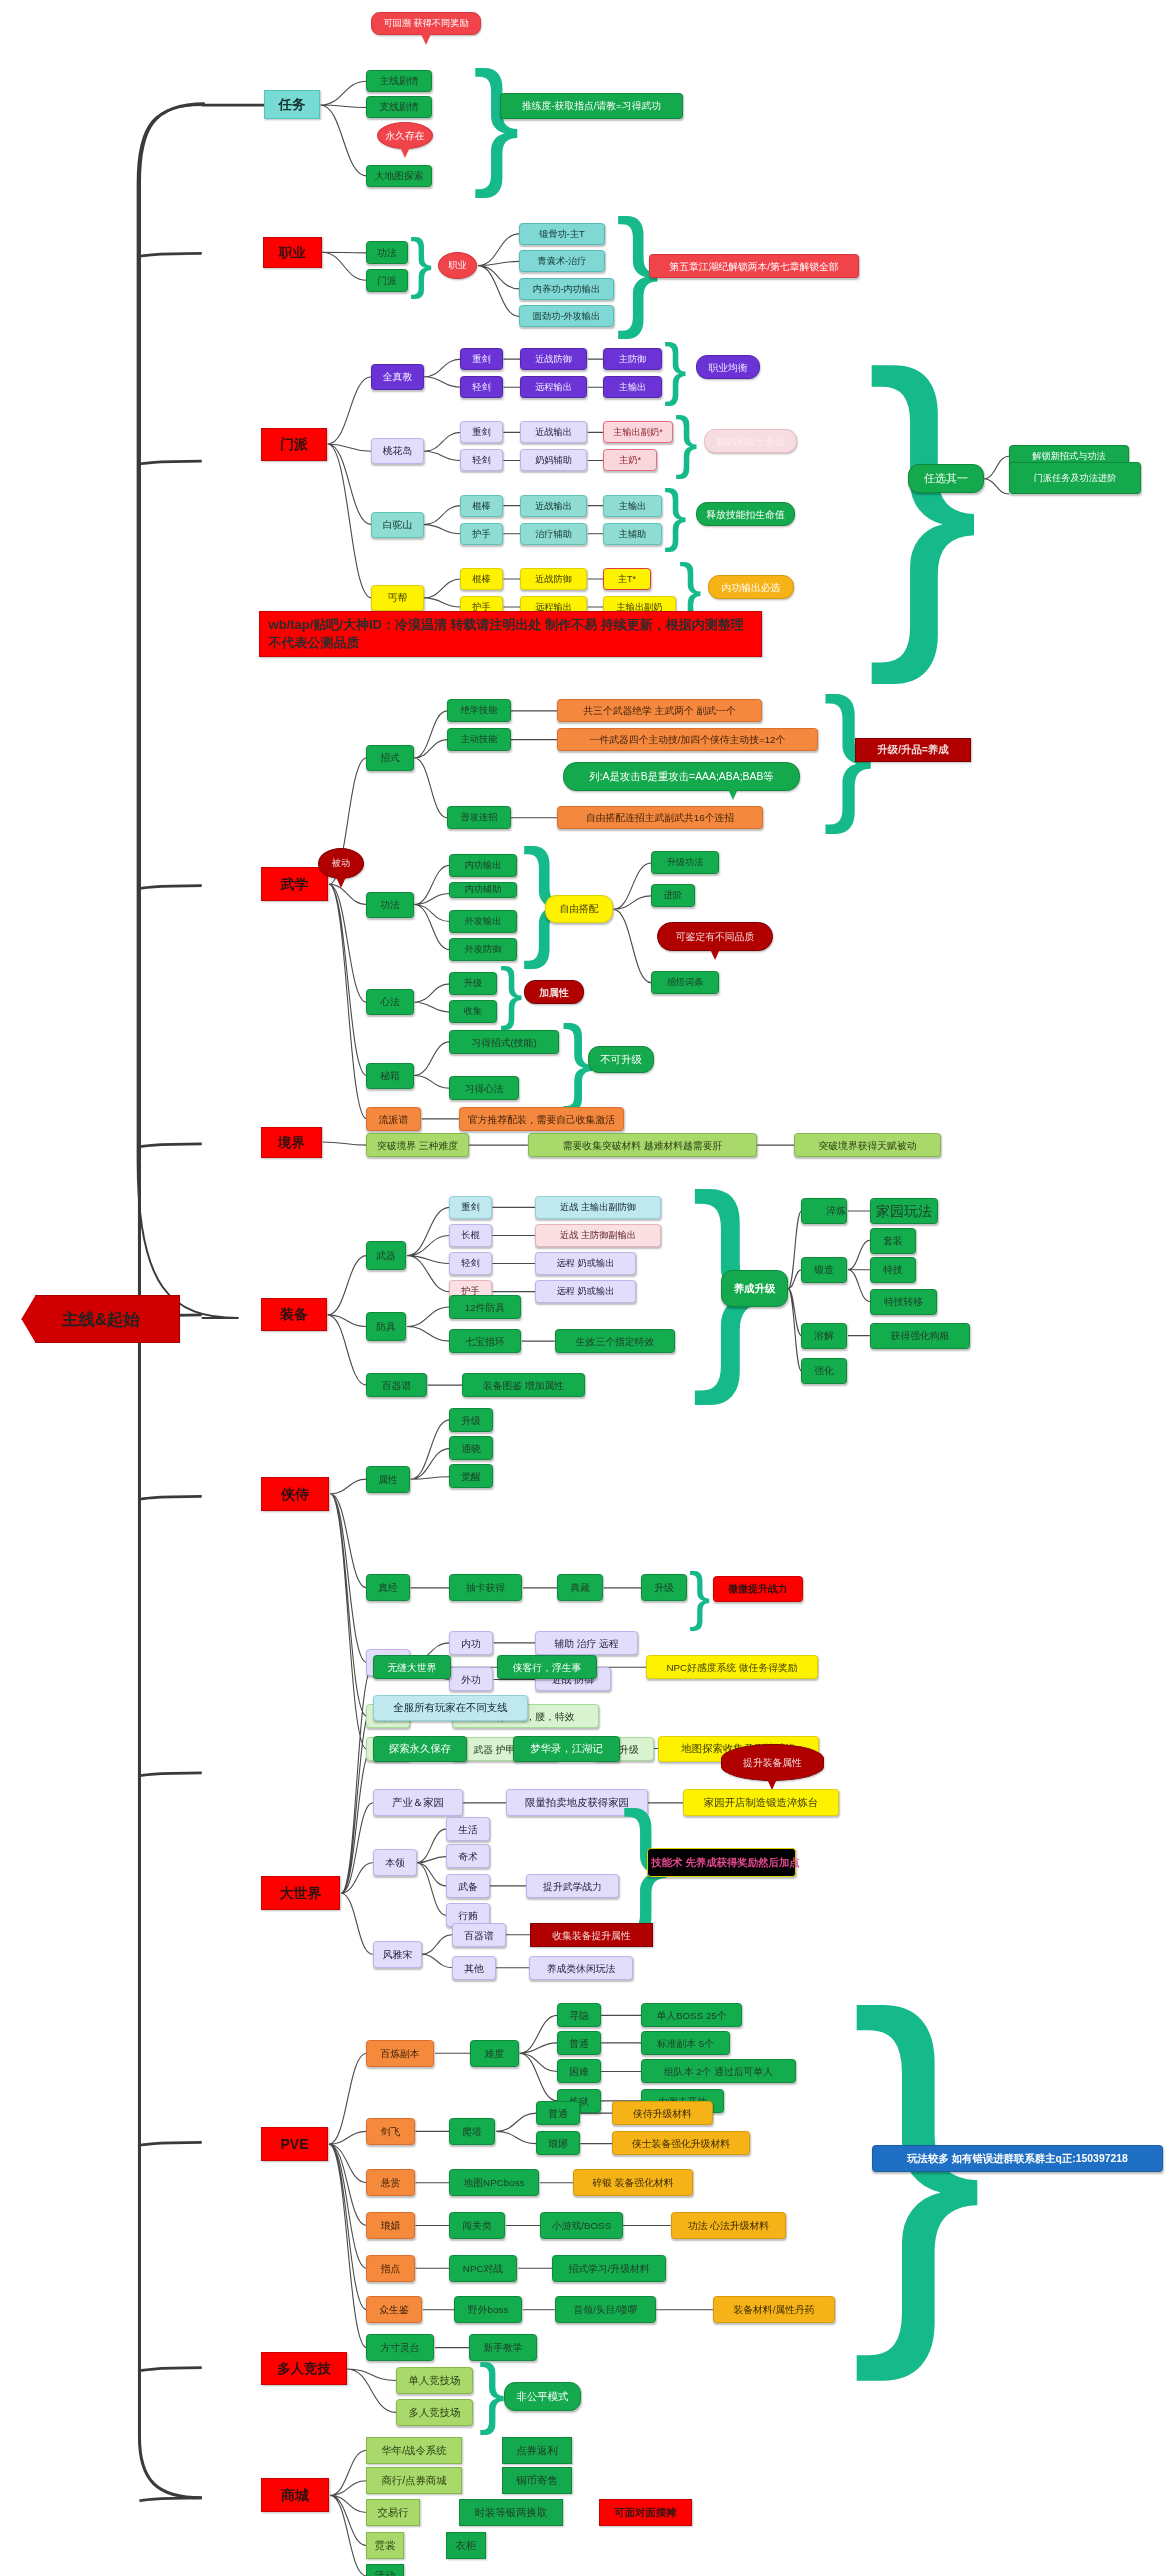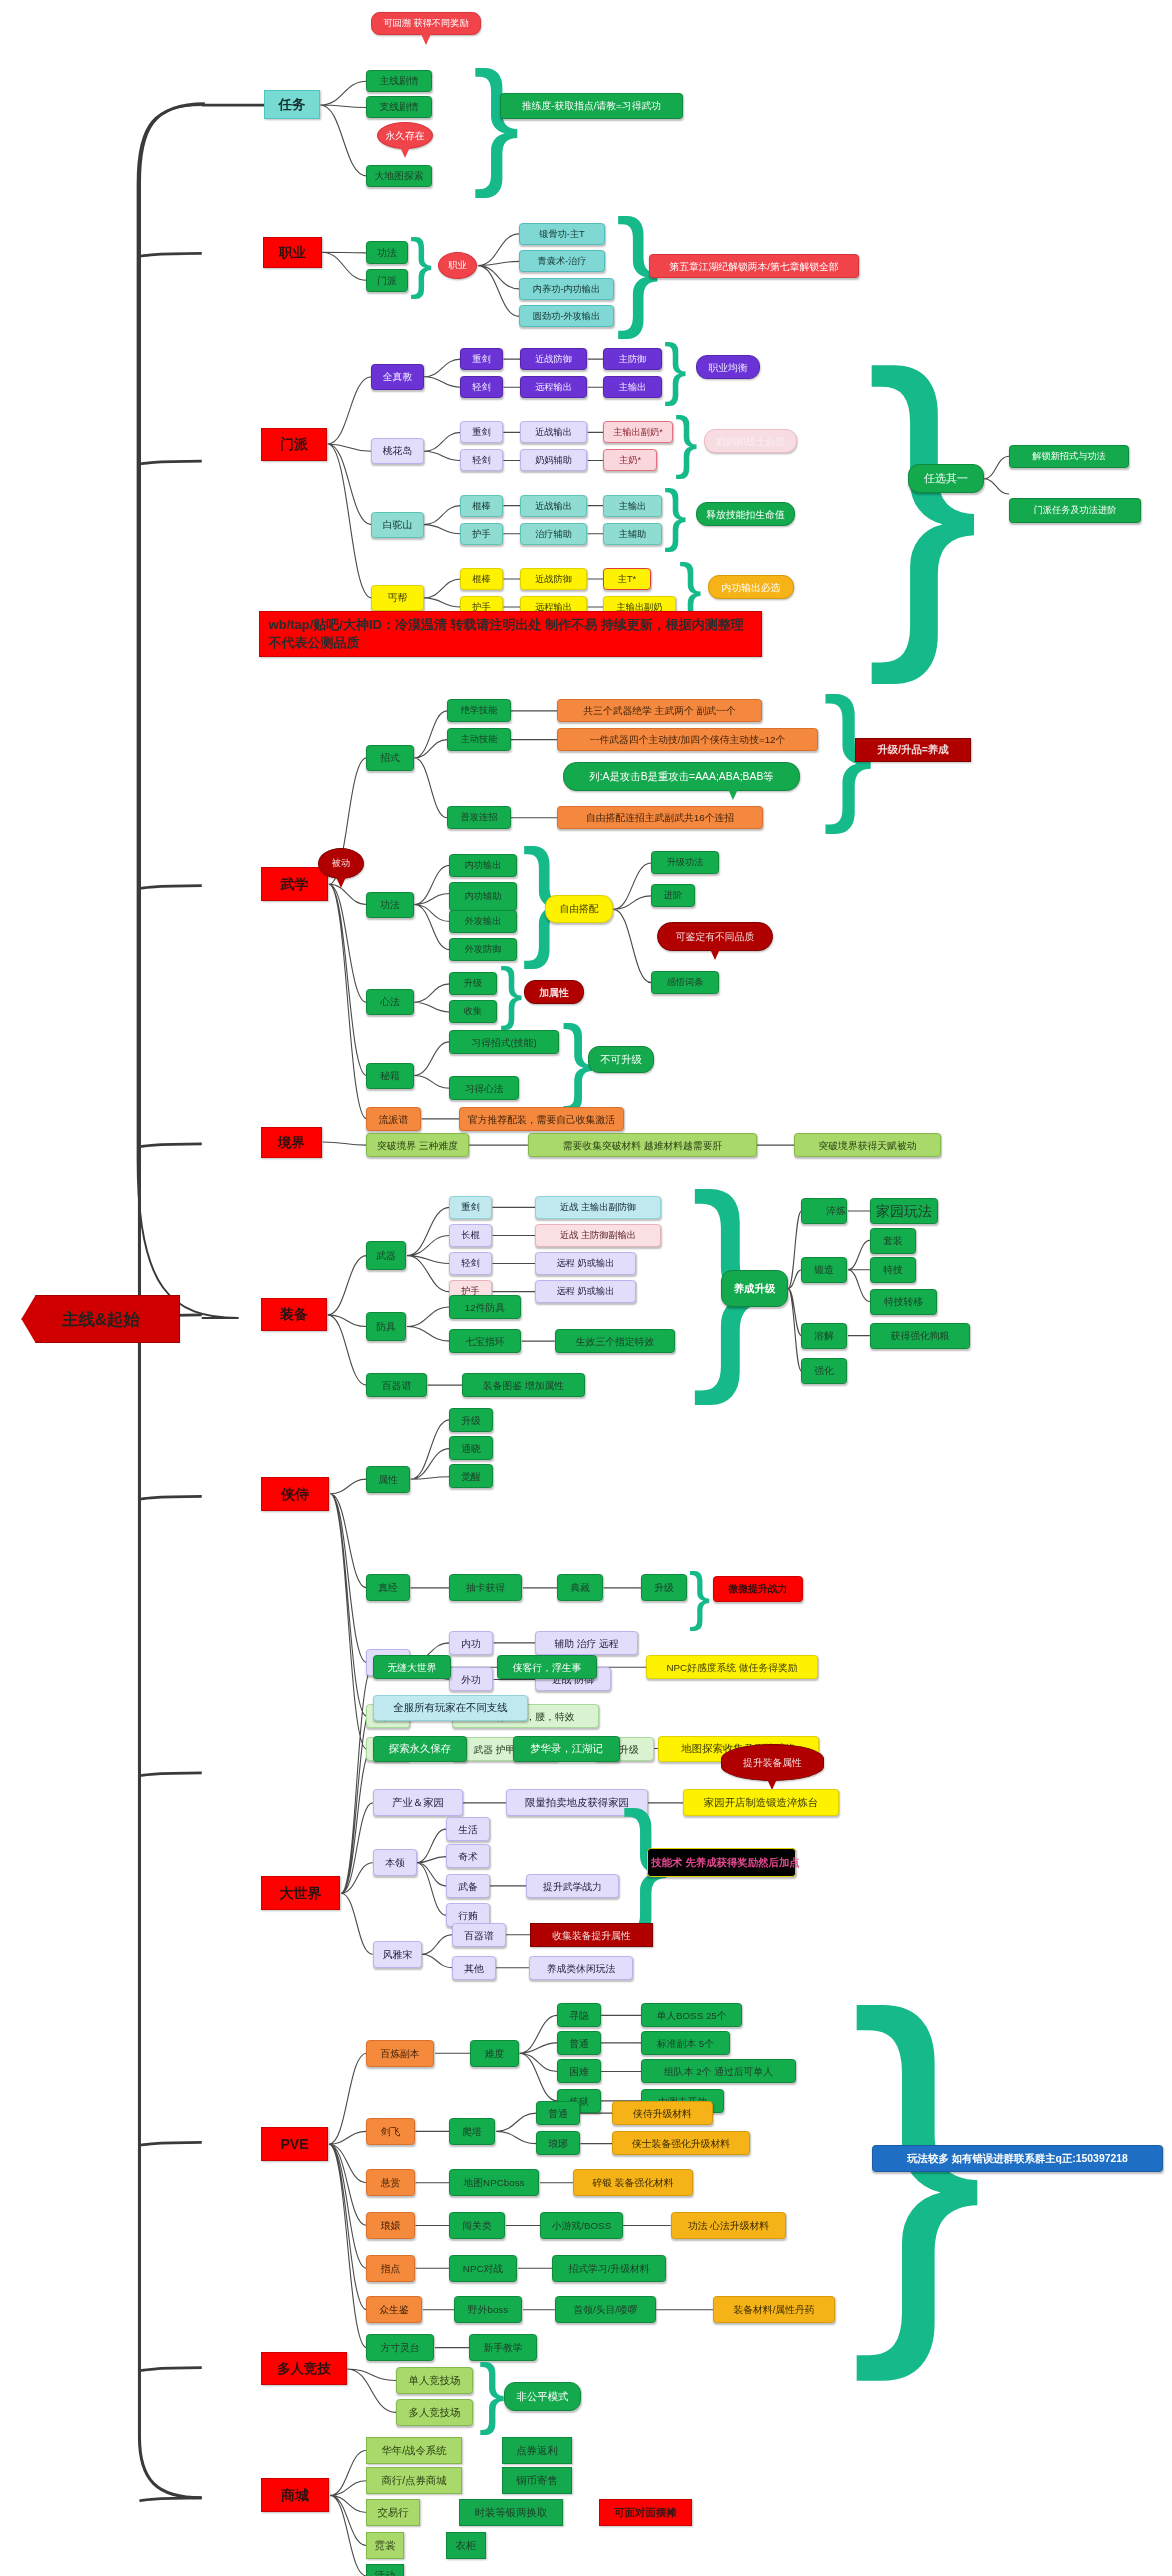--- a/index.html
+++ b/index.html
@@ -158,42 +158,42 @@
   <div class="node c-yellow round" style="left:603px;top:568px;width:48px;height:22px;font-size:9.2px;border:1.2px solid #e03a3a;">主T*</div>
   <div class="node c-yellow round" style="left:460px;top:596px;width:43px;height:22px;font-size:9.2px;">护手</div>
   <div class="node c-yellow round" style="left:520px;top:596px;width:67px;height:22px;font-size:9.2px;">远程输出</div>
   <div class="node c-yellow round" style="left:603px;top:596px;width:73px;height:22px;font-size:9.2px;">主输出副奶</div>
   <div class="brace" style="left:679px;top:561px;font-size:68px;line-height:0.82;">}</div>
   <div class="node c-gold pill" style="left:708px;top:575px;width:86px;height:24.4px;font-size:9.8px;color:#fff;">内功输出必选</div>
 
   <div class="brace" style="left:866px;top:359px;font-size:342px;line-height:0.79;">}</div>
   <div class="node c-green2 pill" style="left:908px;top:464px;width:76px;height:29px;font-size:11px;">任选其一</div>
   <div class="node c-green2 round" style="left:1009px;top:445px;width:120px;height:23px;font-size:9.2px;">解锁新招式与功法</div>
-  <div class="node c-green2 round" style="left:1009px;top:498px;width:132px;height:25px;font-size:9.2px;text-align:center;">门派任务及功法进阶</div>
+  <div class="node c-green2 round" style="left:1009px;top:462px;width:132px;height:32px;font-size:9.2px;text-align:center;">门派任务及功法进阶</div>
 
   <div class="node c-redbox sharp" style="left:259px;top:611px;width:503px;height:46px;font-size:13px;color:#2b2b2b;
               white-space:normal;padding:2.4px 8.6px;line-height:1.35;text-align:left;justify-content:flex-start;">wb/tap/贴吧/大神ID：冷漠温清 转载请注明出处 制作不易 持续更新，根据内测整理 不代表公测品质</div>
 
   <div class="node c-redbox sharp" style="left:261px;top:867px;width:67px;height:34px;font-size:14px;color:#2c1111;">武学</div>
 
   <div class="node c-green round" style="left:366px;top:745px;width:48px;height:26px;font-size:9.8px;">招式</div>
   <div class="node c-green round" style="left:447px;top:699px;width:64px;height:23px;font-size:9.2px;">绝学技能</div>
   <div class="node c-orange round" style="left:557px;top:699px;width:205px;height:23px;font-size:9.8px;">共三个武器绝学 主武两个 副武一个</div>
   <div class="node c-green round" style="left:447px;top:728px;width:64px;height:23px;font-size:9.2px;">主动技能</div>
   <div class="node c-orange round" style="left:557px;top:728px;width:261px;height:23px;font-size:9.8px;">一件武器四个主动技/加四个侠侍主动技=12个</div>
   <div class="node c-green2 callout tip-right" style="left:563px;top:762px;width:237px;height:29px;font-size:10.4px;--tipc:#14a94d;border-radius:13.4px;">列:A是攻击B是重攻击=AAA;ABA;BAB等</div>
   <div class="node c-green round" style="left:447px;top:806px;width:64px;height:23px;font-size:9.2px;">普攻连招</div>
   <div class="node c-orange round" style="left:557px;top:806px;width:206px;height:23px;font-size:9.8px;">自由搭配连招主武副武共16个连招</div>
   <div class="brace" style="left:823px;top:689px;font-size:151px;line-height:0.82;">}</div>
   <div class="node c-darkred sharp" style="left:855px;top:738px;width:116px;height:24.4px;font-size:10.4px;font-weight:bold;">升级/升品=养成</div>
 
   <div class="node c-darkred callout" style="left:318px;top:848px;width:46px;height:30.5px;font-size:9.2px;--tipc:#b00000;border-radius:50%;">被动</div>
   <div class="node c-green round" style="left:366px;top:892px;width:48px;height:26px;font-size:9.8px;">功法</div>
   <div class="node c-green round" style="left:449px;top:854px;width:68px;height:23px;font-size:9.2px;">内功输出</div>
-  <div class="node c-green round" style="left:449px;top:882px;width:68px;height:29px;font-size:9.2px;">内功辅助</div>
+  <div class="node c-green round" style="left:449px;top:882px;width:68px;height:16px;font-size:9.2px;font-family:Liberation Mono, monospace;">内功辅助</div>
   <div class="node c-green round" style="left:449px;top:910px;width:68px;height:23px;font-size:9.2px;">外攻输出</div>
   <div class="node c-green round" style="left:449px;top:938px;width:68px;height:23px;font-size:9.2px;">外攻防御</div>
   <div class="brace" style="left:522px;top:843px;font-size:131px;line-height:0.82;">}</div>
   <div class="node c-yellow pill" style="left:545px;top:895px;width:68px;height:28px;font-size:9.8px;">自由搭配</div>
   <div class="node c-green round" style="left:651px;top:851px;width:68px;height:23px;font-size:9.2px;">升级功法</div>
   <div class="node c-green round" style="left:651px;top:884px;width:44px;height:23px;font-size:9.2px;">进阶</div>
   <div class="node c-darkred callout" style="left:657px;top:922px;width:116px;height:29px;font-size:9.8px;--tipc:#b00000;border-radius:14.7px;">可鉴定有不同品质</div>
   <div class="node c-green round" style="left:651px;top:971px;width:68px;height:23px;font-size:9.2px;">感悟词条</div>
 
   <div class="node c-green round" style="left:366px;top:989px;width:48px;height:26px;font-size:9.8px;">心法</div>

